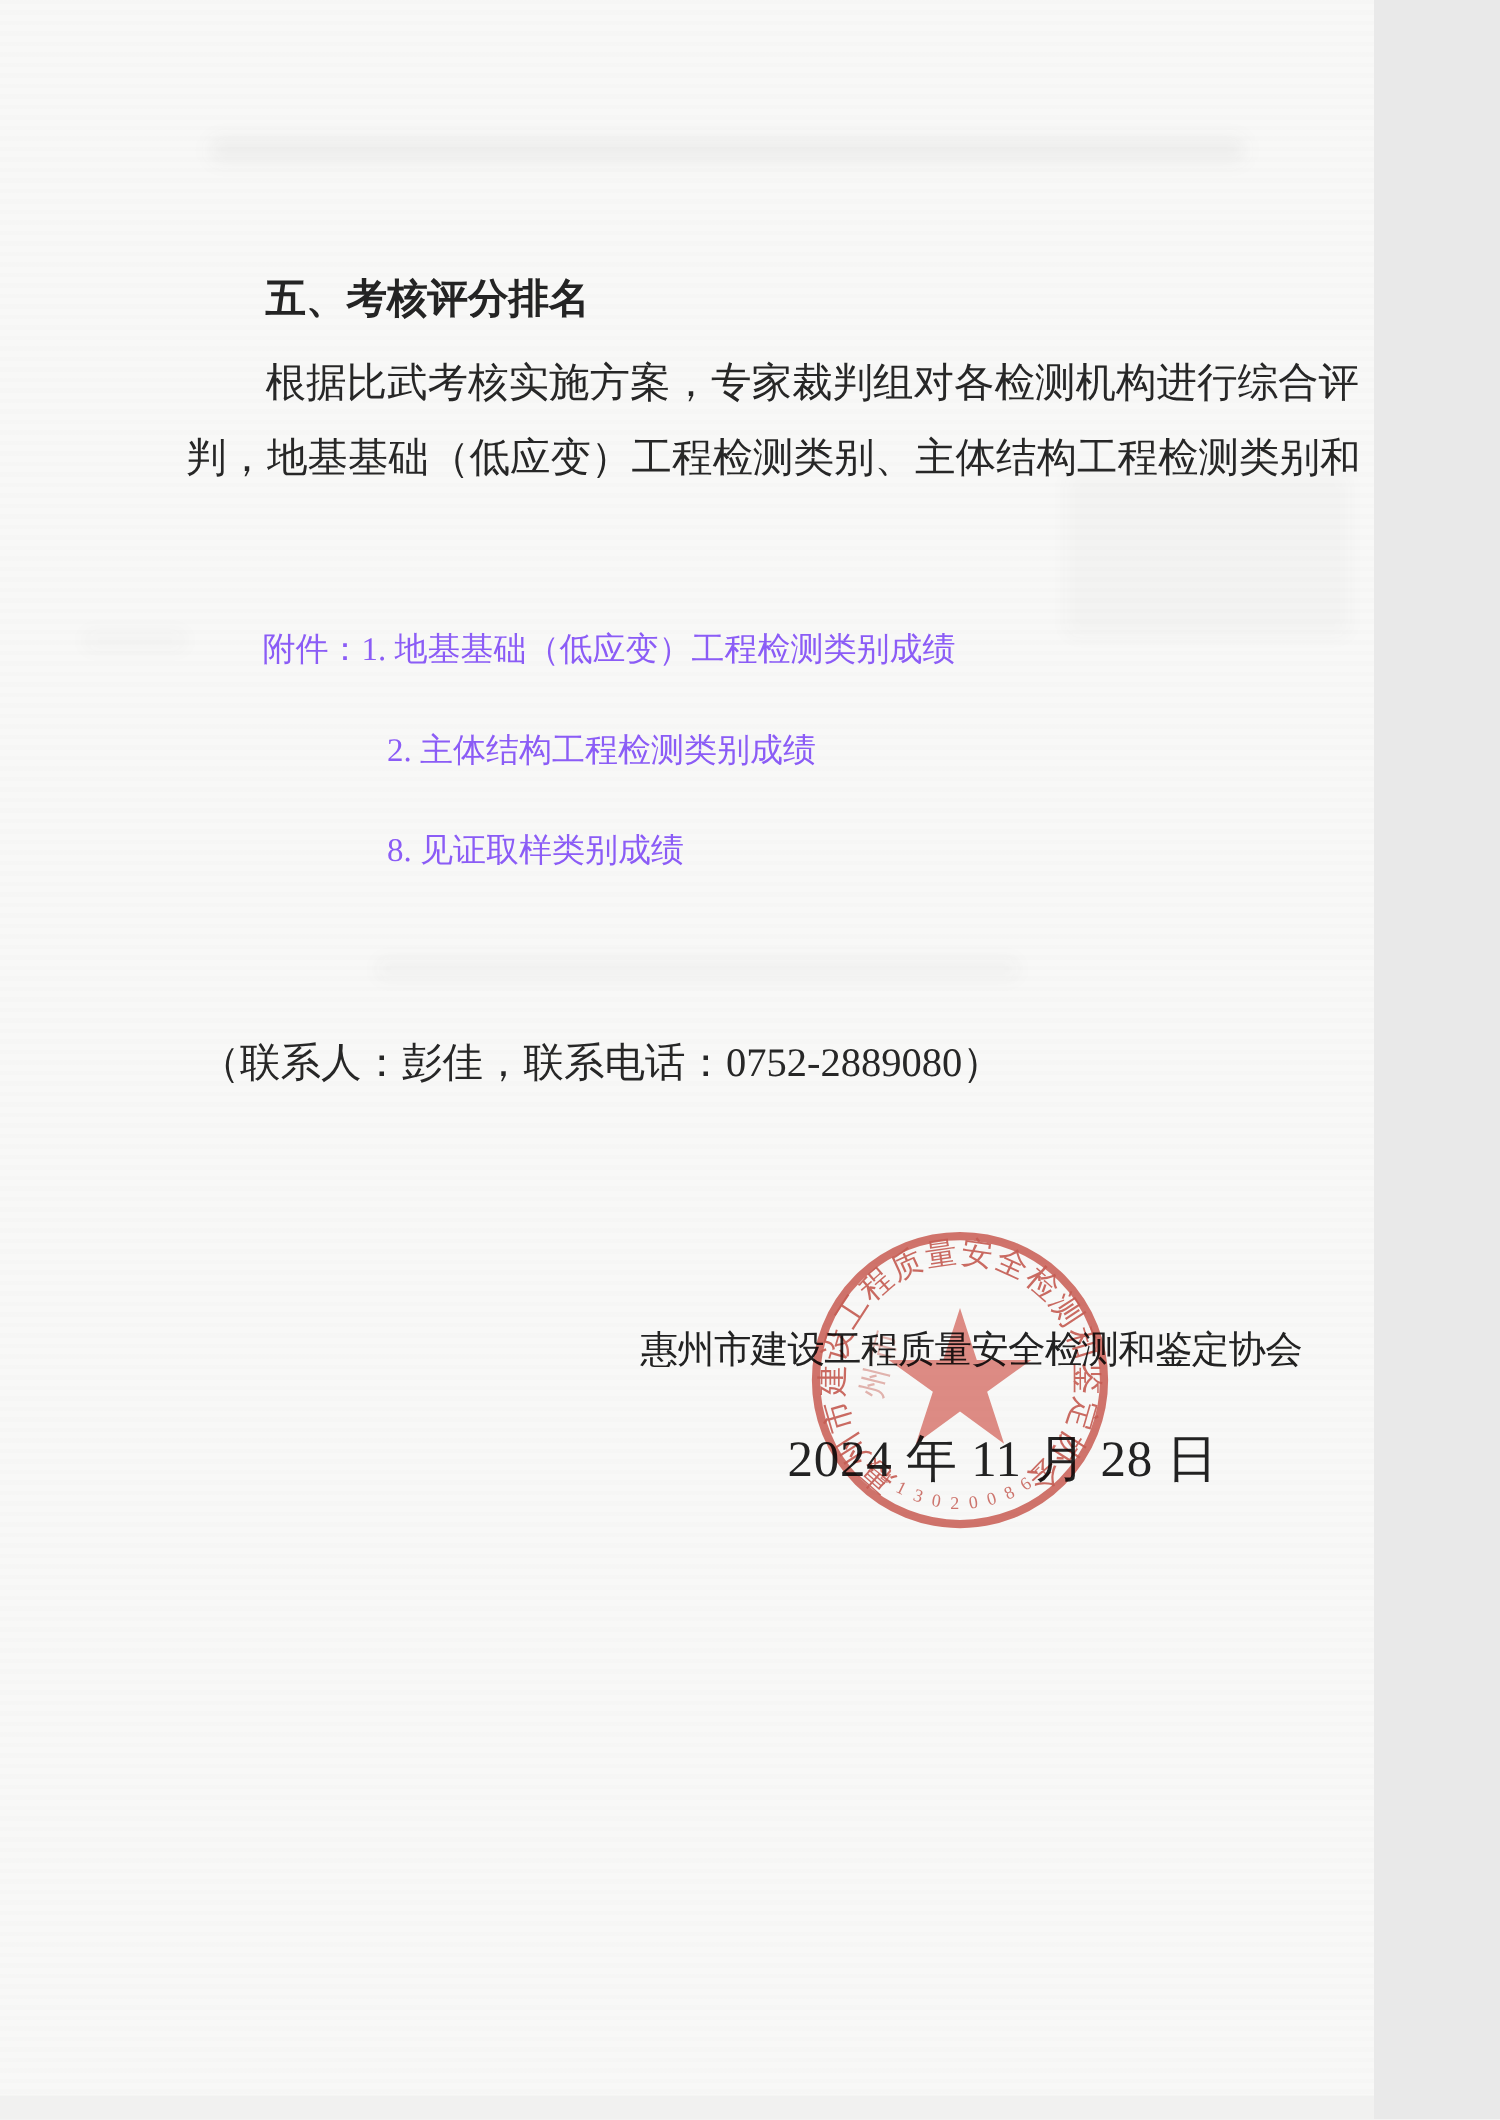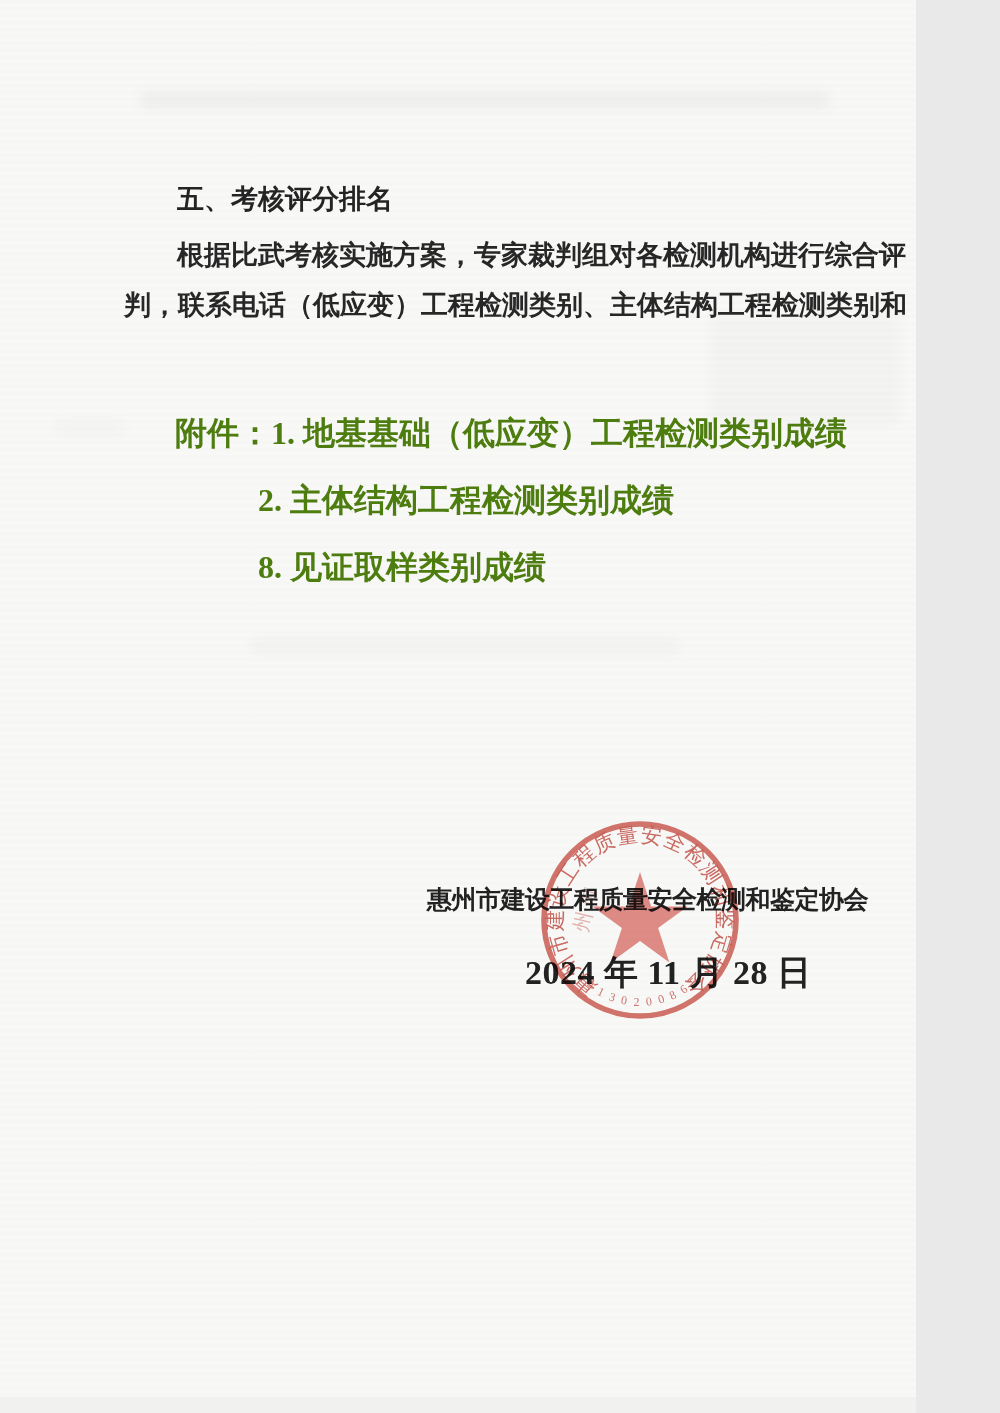--- a/index.html
+++ b/index.html
@@ -26,36 +26,36 @@
   .bleed {
     position: absolute;
     background: rgba(60,60,60,0.05);
     filter: blur(6px);
     border-radius: 6px;
   }
   .bottom-band {
     position: absolute; left: 0; right: 0; bottom: 0; height: 16px;
     background: #f1f1f0;
   }
-  .txt { position: absolute; white-space: nowrap; font-weight: bold; }
+  .txt { position: absolute; white-space: nowrap; }
   .heading {
     left: 177px; top: 184px;
     font-family: "Liberation Sans", "DejaVu Sans", sans-serif;
     font-weight: bold;
     font-size: 27px; line-height: 30px;
     color: #242424;
   }
   .body-line {
     font-size: 27px; line-height: 31px;
     color: #272727;
   }
   .para-1 { left: 177px; top: 240px; }
   .para-2 { left: 124px; top: 290px; }
   .para-3 { left: 124px; top: 340px; }
-  .attach-line { font-size: 32px; line-height: 30px; color: #4d7c0f; }
+  .attach-line { font-size: 22px; line-height: 30px; color: #8b5cf6; }
   .attach-1 { left: 175px; top: 418px; }
   .attach-2 { left: 258px; top: 485px; text-align: center; }
   .attach-3 { left: 258px; top: 552px; }
   .contact { left: 133px; top: 693px; font-size: 27px; color: #272727; }
   .signature {
     left: 427px; top: 883px;
     font-size: 25px; letter-spacing: -0.5px;
     color: #222;
   }
   .dateline {
@@ -78,28 +78,29 @@
 <div class="page">
 
   <div class="bleed" style="left:140px; top:92px;  width:690px; height:16px;"></div>
   <div class="bleed" style="left:710px; top:315px; width:190px; height:110px; opacity:.5;"></div>
   <div class="bleed" style="left:250px; top:638px; width:430px; height:16px; opacity:.6;"></div>
   <div class="bleed" style="left:55px;  top:420px; width:70px;  height:14px; opacity:.5;"></div>
 
   <div class="txt heading">五、考核评分排名</div>
 
   <div class="txt body-line para-1">根据比武考核实施方案，专家裁判组对各检测机构进行综合评</div>
-  <div class="txt body-line para-2">判，联系电话（低应变）工程检测类别、主体结构工程检测类别和</div>
+  <div class="txt body-line para-2">判，地基基础（低应变）工程检测类别、主体结构工程检测类别和</div>
 
   <div class="txt attach-line attach-1">
     <span>附件：</span><span>1. 地基基础（低应变）工程检测类别成绩</span>
   </div>
   <div class="txt attach-line attach-2">2. 主体结构工程检测类别成绩</div>
   <div class="txt attach-line attach-3">8. 见证取样类别成绩</div>
 
+  <div class="txt body-line contact">（联系人：彭佳，联系电话：0752-2889080）</div>
 
   <div class="txt signature">惠州市建设工程质量安全检测和鉴定协会</div>
   <div class="txt dateline">2024 年 11 月 28 日</div>
 
   <svg class="seal" viewBox="0 0 210 210">
     <defs>
 
       <path id="sealNameArc" d="M 66 172.5 A 78 78 0 1 1 144 172.5" fill="none"></path>
 
       <path id="sealNumArc" d="M 27 141 A 86 86 0 0 0 183 141" fill="none"></path>

